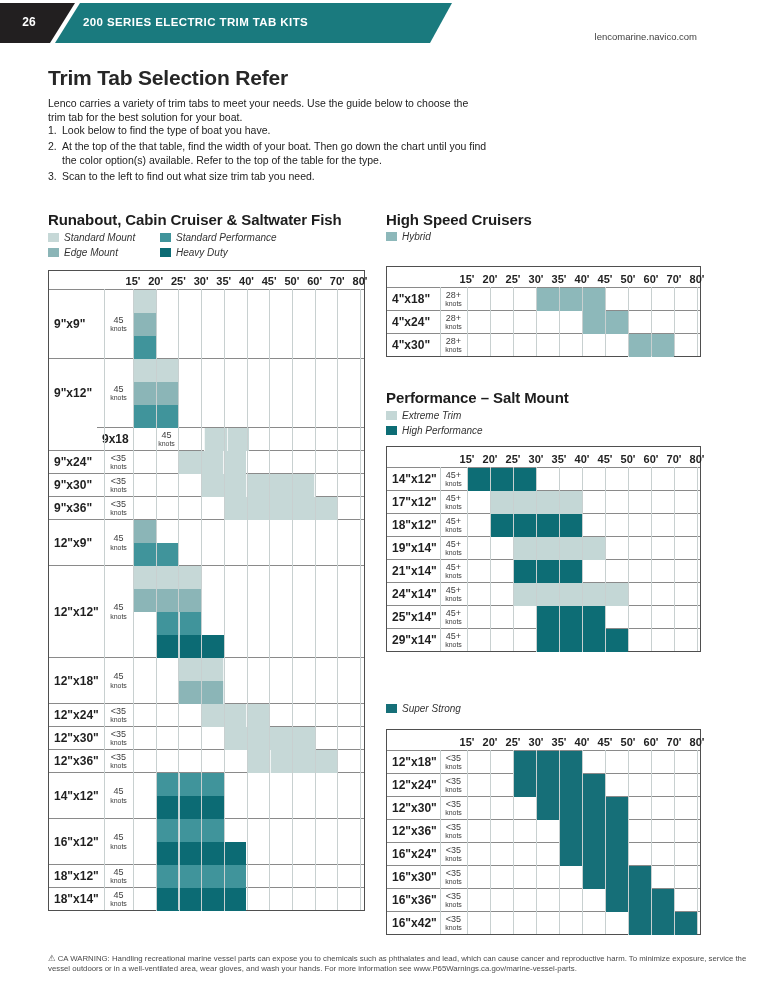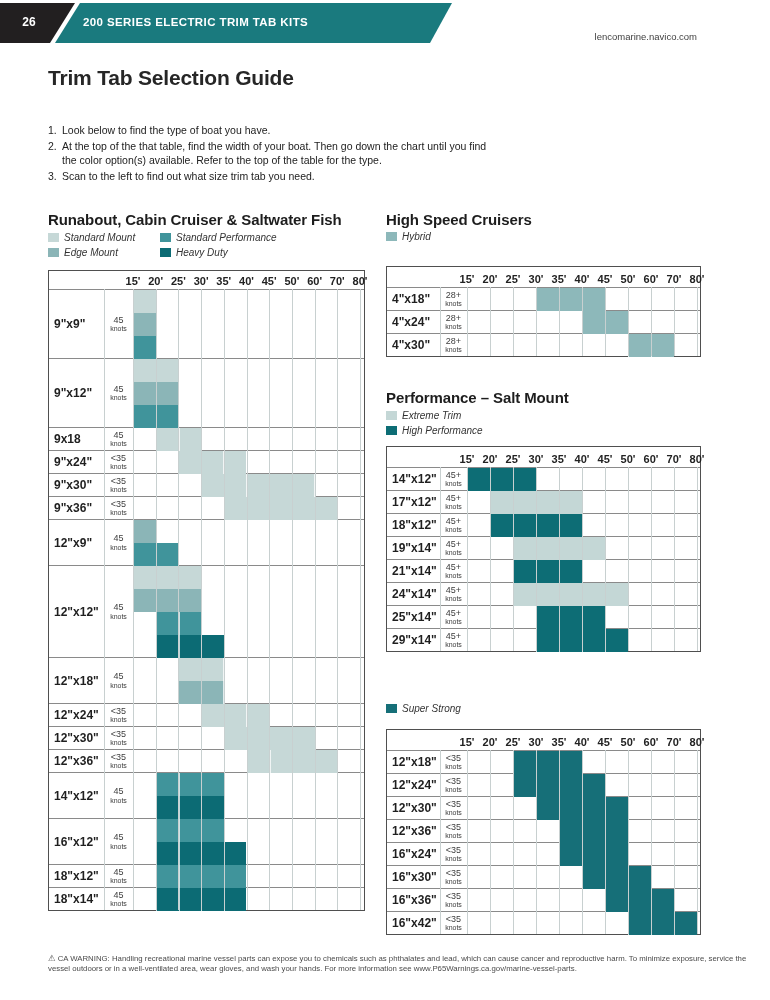--- a/index.html
+++ b/index.html
@@ -61,21 +61,22 @@
   <div>
     <div class="hdr-black">
       <span>26</span>
     </div>
     <div class="hdr-teal">
       <span>200 SERIES ELECTRIC TRIM TAB KITS</span>
     </div>
     <a class="hdr-url">lencomarine.navico.com</a>
   </div>
 
-  <h1 class="title">Trim Tab Selection Guide</h1>
+  <h1 class="title">Trim Tab Selection Refer</h1>
+  <p class="intro">Lenco carries a variety of trim tabs to meet your needs. Use the guide below to choose the trim tab for the best solution for your boat.</p>
   <div class="steps" id="steps">
       <div class="step">
         <span class="num">1.</span>
         <span class="txt">Look below to find the type of boat you have.</span>
       </div>
       <div class="step">
         <span class="num">2.</span>
         <span class="txt">At the top of the that table, find the width of your boat. Then go down the chart until you find the color option(s) available. Refer to the top of the table for the type.</span>
       </div>
       <div class="step">
@@ -156,21 +157,21 @@
       <div class="trow" style="height: 69px;">
         <span class="row-size" style="width: 55px;">9"x12"</span>
         <div class="row-knots" style="left: 55px; width: 29px;">
           <span class="spd">45</span>
           <span class="unit">knots</span>
         </div>
         <div class="band" style="left: 84px; width: 45.4px; top: 0px; height: 23px; background: repeating-linear-gradient(to right, rgba(255, 255, 255, 0.75) 0px, rgba(255, 255, 255, 0.75) 1px, transparent 1px, transparent 22.7px) rgb(198, 216, 215);"></div>
         <div class="band" style="left: 84px; width: 45.4px; top: 23px; height: 23px; background: repeating-linear-gradient(to right, rgba(255, 255, 255, 0.75) 0px, rgba(255, 255, 255, 0.75) 1px, transparent 1px, transparent 22.7px) rgb(139, 181, 183);"></div>
         <div class="band" style="left: 84px; width: 45.4px; top: 46px; height: 23px; background: repeating-linear-gradient(to right, rgba(255, 255, 255, 0.75) 0px, rgba(255, 255, 255, 0.75) 1px, transparent 1px, transparent 22.7px) rgb(64, 148, 155);"></div>
       </div>
-      <div class="trow" style="height: 23px;">
+      <div class="trow" style="height: 23px; margin-left: 48px;">
         <span class="row-size" style="width: 55px;">9x18</span>
         <div class="row-knots" style="left: 55px; width: 29px;">
           <span class="spd">45</span>
           <span class="unit">knots</span>
         </div>
         <div class="band" style="left: 106.7px; width: 45.4px; top: 0px; height: 23px; background: repeating-linear-gradient(to right, rgba(255, 255, 255, 0.75) 0px, rgba(255, 255, 255, 0.75) 1px, transparent 1px, transparent 22.7px) rgb(198, 216, 215);"></div>
       </div>
       <div class="trow" style="height: 23px;">
         <span class="row-size" style="width: 55px;">9"x24"</span>
         <div class="row-knots" style="left: 55px; width: 29px;">

